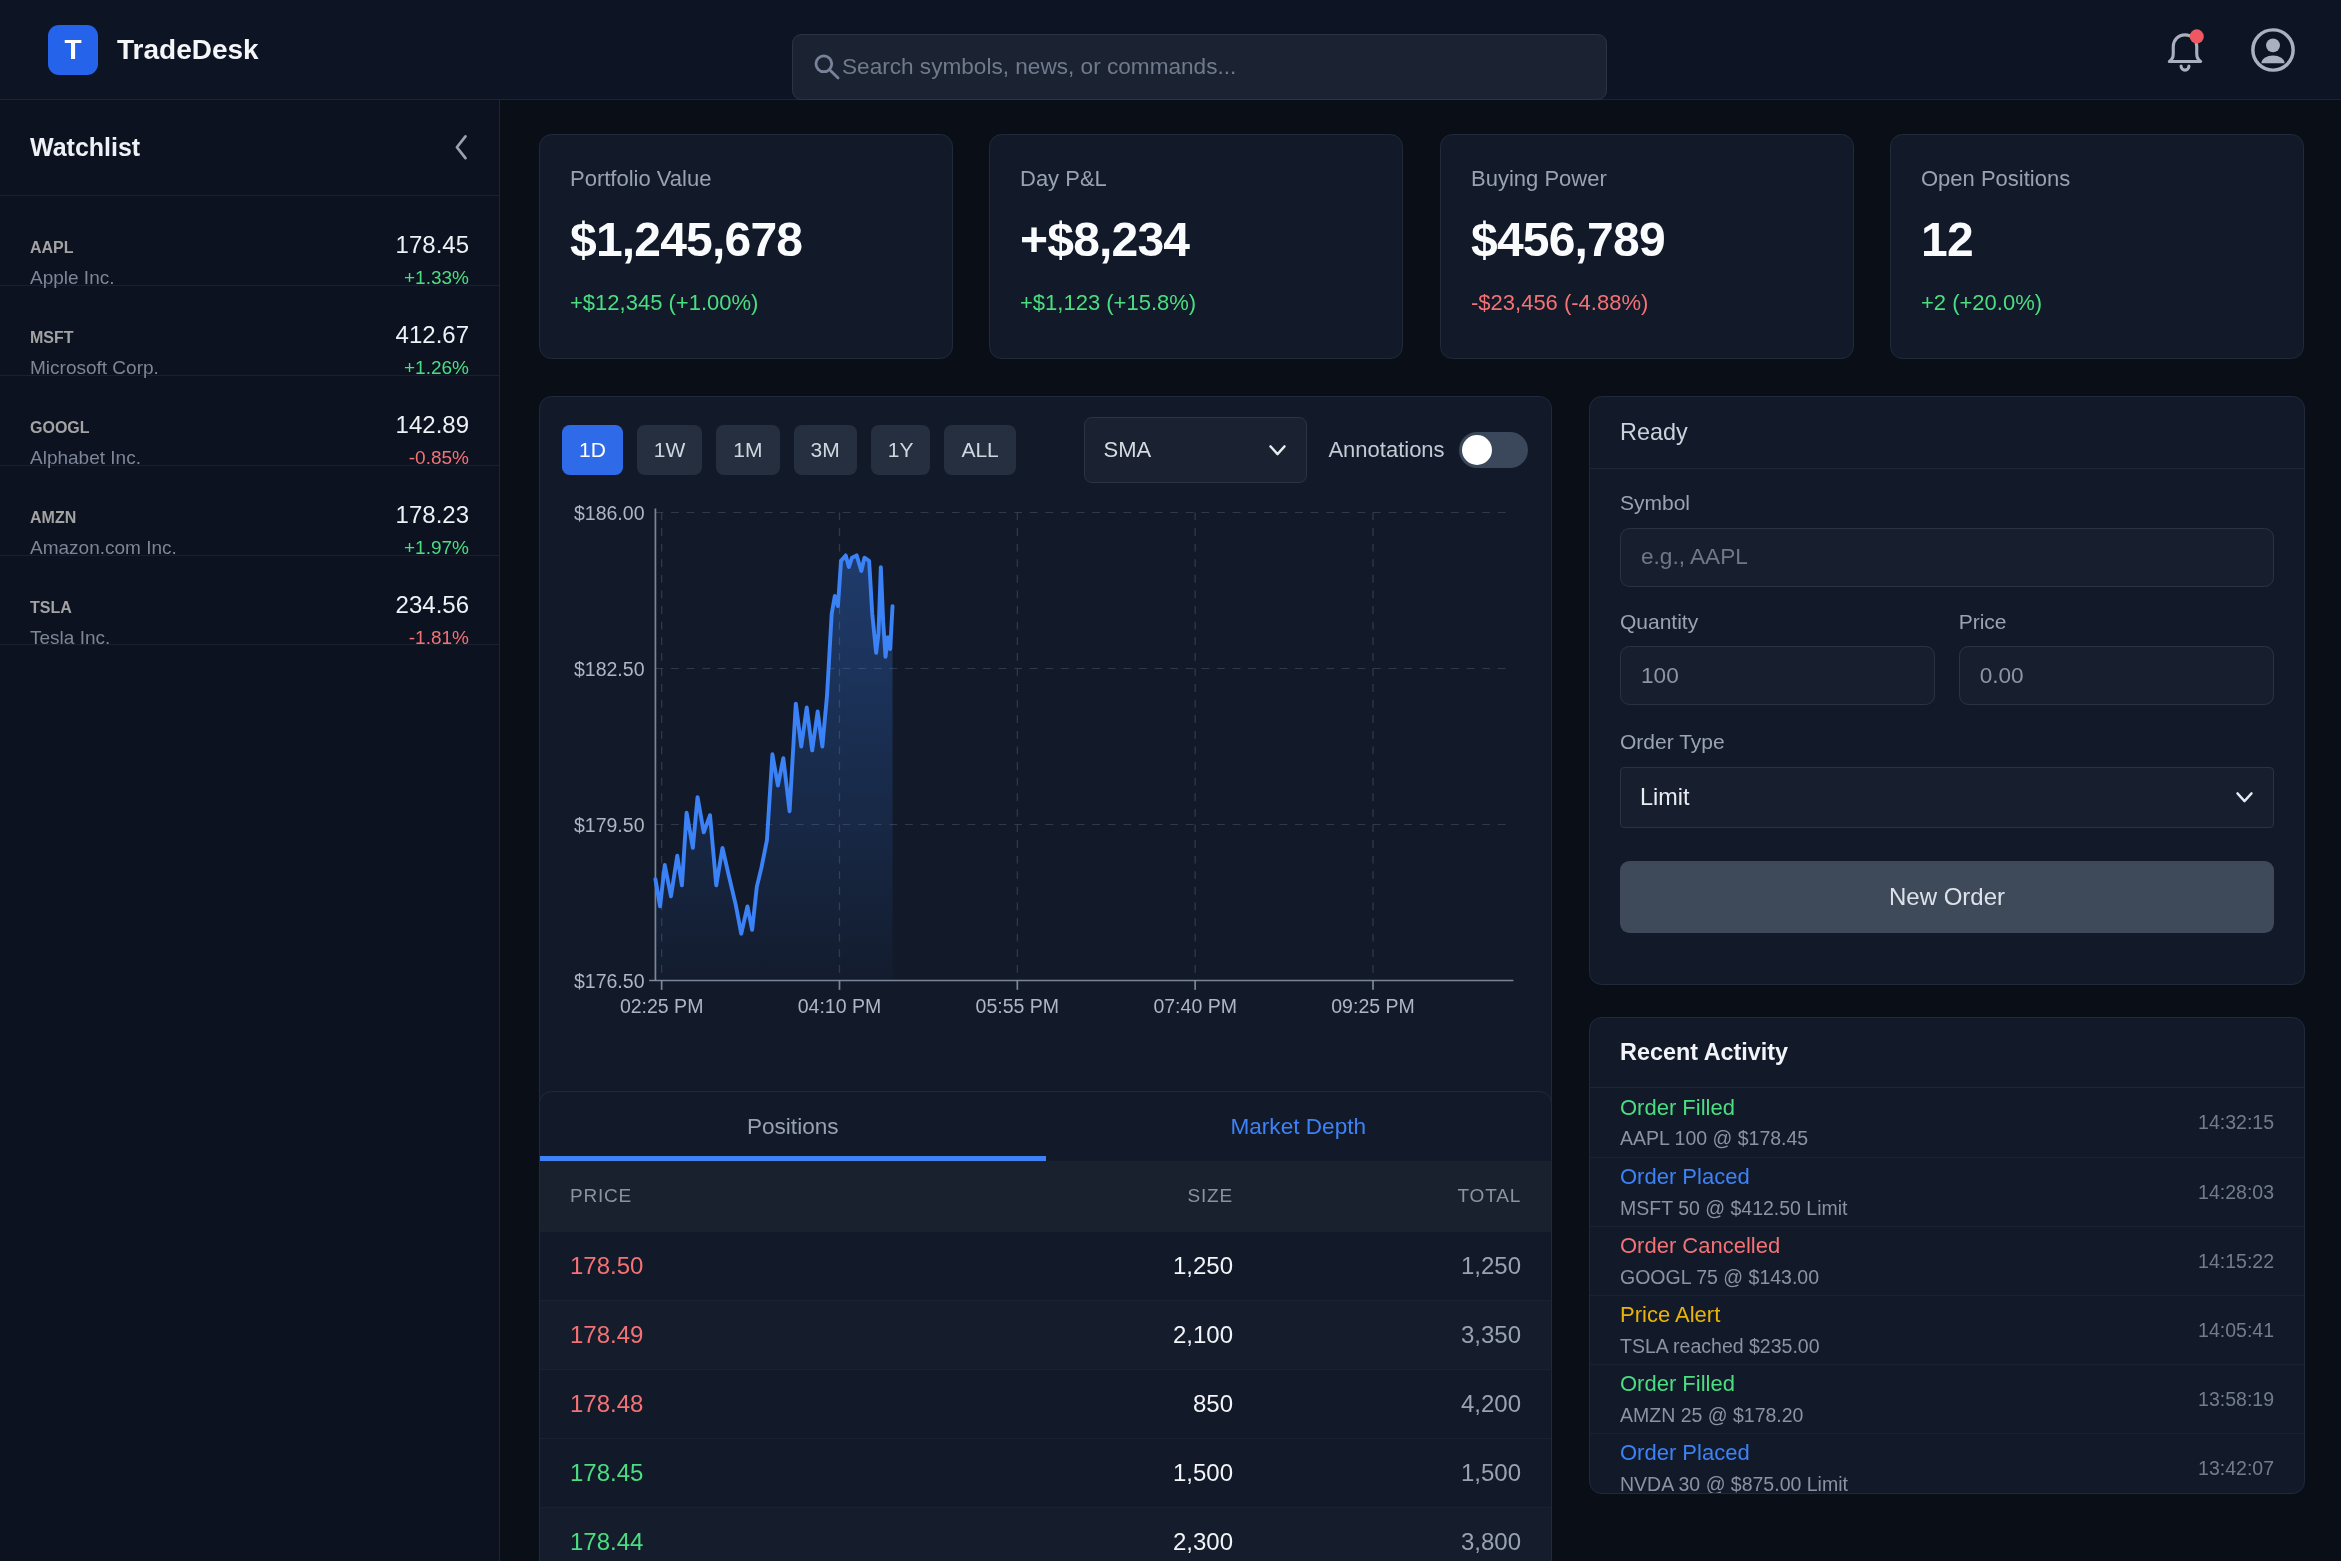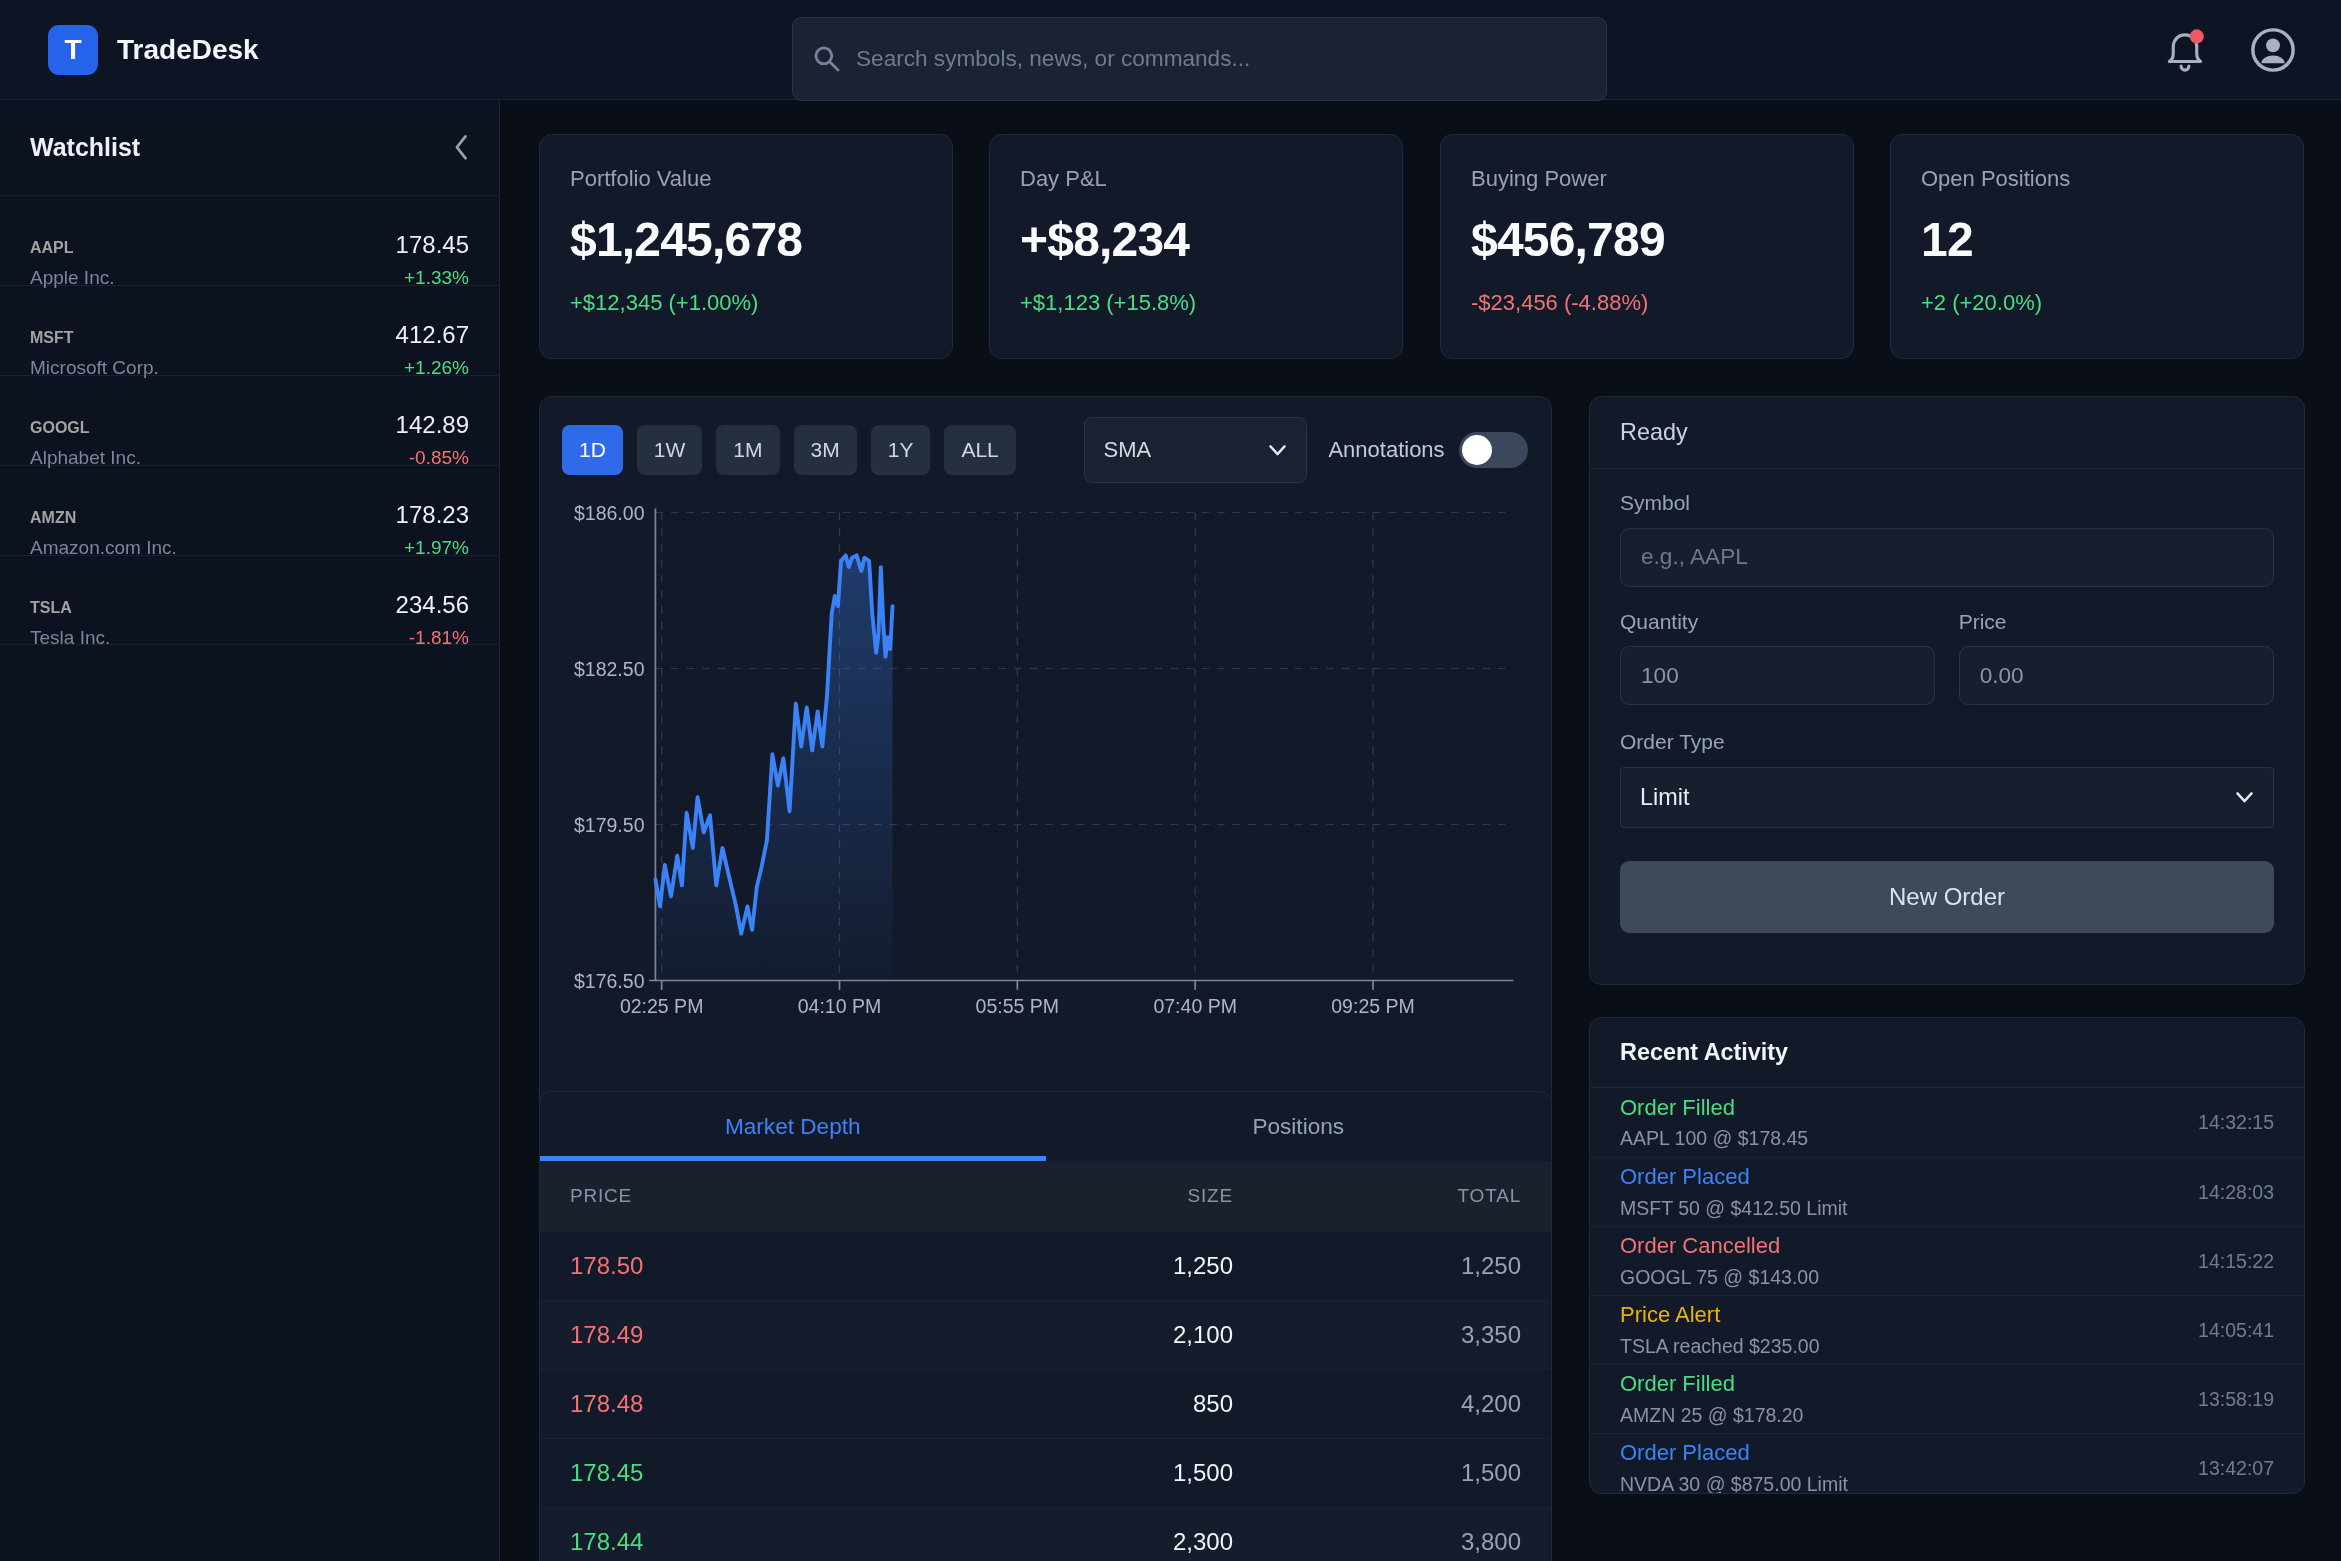--- a/index.html
+++ b/index.html
@@ -3,21 +3,21 @@
 <meta charset="utf-8">
 <style>
   * { margin:0; padding:0; box-sizing:border-box; }
   html,body { width:2342px; height:1561px; background:#0a0e17; font-family:"Liberation Sans","DejaVu Sans",sans-serif; }
   #app { position:relative; width:2342px; height:1561px; overflow:hidden; color:#eef1f6; }
 
   
   .topbar { position:absolute; left:0; top:0; width:2342px; height:100px; background:#0d1423; border-bottom:1.6px solid #1c2534; }
   .logo { position:absolute; left:48px; top:25px; width:50px; height:50px; background:#2563eb; border-radius:11px; display:flex; align-items:center; justify-content:center; font-size:28px; font-weight:bold; color:#fff; }
   .appname { position:absolute; left:117px; top:34px; font-size:28px; font-weight:bold; color:#f4f6fa; }
-  .search { position:absolute; left:792px; top:17px; width:815px; height:84px; background:#1b2333; border:1.6px solid #2b3446; border-radius:9.4px; display:flex; align-items:center; padding:0 19px; gap:14px; }
+  .search { position:absolute; left:792px; top:34px; width:815px; height:66px; background:#1b2333; border:1.6px solid #2b3446; border-radius:9.4px; display:flex; align-items:center; padding:0 19px; }
   .search input { flex:1; background:transparent; border:none; outline:none; font-size:22.6px; color:#c7cdd8; font-family:inherit; }
   .search input::placeholder { color:#6f7a8c; }
   .top-icons { position:absolute; right:45px; top:0; height:100px; display:flex; align-items:center; gap:42px; }
   .iconbtn { position:relative; cursor:pointer; display:flex; align-items:center; }
 
   
   .sidebar { position:absolute; left:0; top:100px; width:500px; height:1461px; background:#0c1220; border-right:1.6px solid #1c2534; }
   .wl-head { height:95px; display:flex; align-items:center; justify-content:space-between; padding:0 30px; }
   .wl-title { font-size:25px; font-weight:bold; color:#eef1f5; }
   .wl-row { height:90px; border-top:1.6px solid #19212f; padding:11px 30px 0 30px; cursor:pointer; }
@@ -264,22 +264,22 @@
         <text x="145" y="667" text-anchor="middle" font-size="25" fill="#aeb6c2">02:25 PM</text>
         <text x="373" y="667" text-anchor="middle" font-size="25" fill="#aeb6c2">04:10 PM</text>
         <text x="601" y="667" text-anchor="middle" font-size="25" fill="#aeb6c2">05:55 PM</text>
         <text x="829" y="667" text-anchor="middle" font-size="25" fill="#aeb6c2">07:40 PM</text>
         <text x="1057" y="667" text-anchor="middle" font-size="25" fill="#aeb6c2">09:25 PM</text>
       </svg>
   </div>
 
   <div class="panel" id="depthPanel">
     <div class="tabs">
+      <div class="tab">Positions</div>
       <div class="tab active">Market Depth</div>
-      <div class="tab">Positions</div>
       <div class="tab-underline"></div>
     </div>
     <div class="d-head">
       <span>PRICE</span>
       <span>SIZE</span>
       <span>TOTAL</span>
     </div>
     <div id="depthRows">
         <div class="d-row">
           <span class="c-red">178.50</span>

